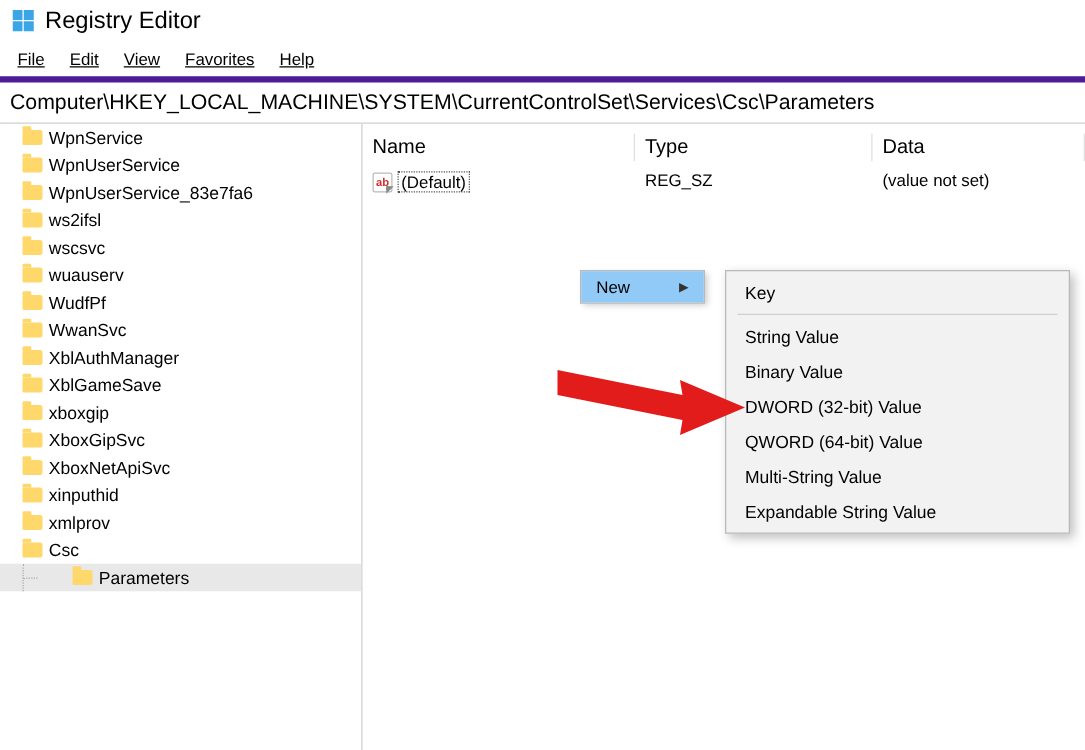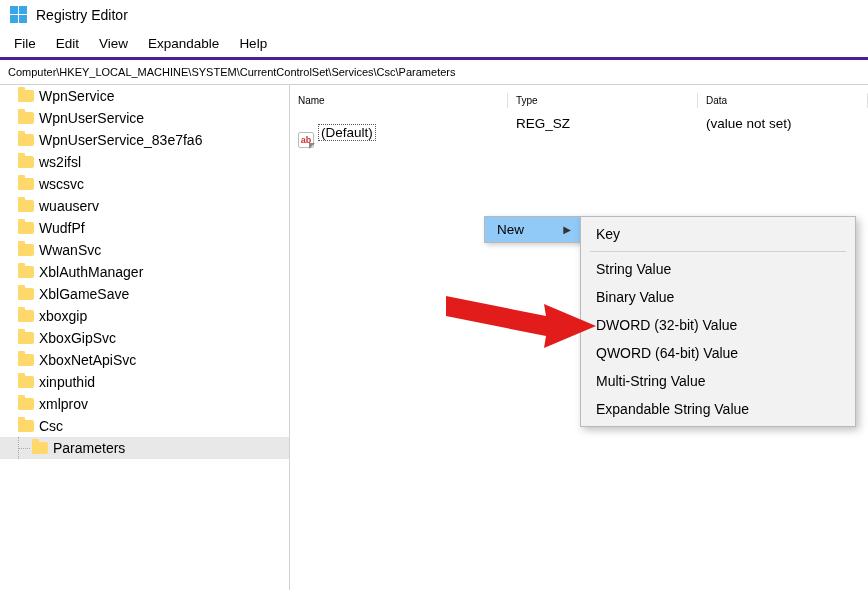--- a/index.html
+++ b/index.html
@@ -11,41 +11,42 @@
     width: 868px;
     height: 600px;
     overflow: hidden;
     position: relative;
   }
   .titlebar {
     display: flex;
     align-items: center;
     padding: 6px 10px;
     gap: 8px;
-    font-size: 14px;
+    font-size: 19px;
   }
   .app-icon {
     width: 18px; height: 18px;
     display: inline-block;
   }
   .menubar {
     display: flex;
     gap: 4px;
     padding: 2px 6px;
-    border-bottom: 3px solid #4c1d95;
+    border-bottom: 5px solid #4c1d95;
     font-size: 13.5px;
+    text-decoration: underline;
   }
   .menubar span {
     padding: 4px 8px;
     cursor: default;
   }
   .addressbar {
     padding: 6px 8px;
     border-bottom: 1px solid #d0d0d0;
-    font-size: 11px;
+    font-size: 17px;
   }
   .content {
     display: flex;
     height: calc(100% - 95px);
   }
   .tree-pane {
     width: 290px;
     height: 100%;
     overflow-y: scroll;
     border-right: 1px solid #d0d0d0;
@@ -56,21 +57,21 @@
     align-items: center;
     padding: 3px 4px 3px 18px;
     gap: 5px;
     white-space: nowrap;
     font-size: 14px;
   }
   .tree-item.selected {
     background: #e8e8e8;
   }
   .tree-item.indent {
-    padding-left: 32px;
+    padding-left: 58px;
     position: relative;
   }
   .tree-item.indent::before {
     content: "";
     position: absolute;
     left: 18px; top: 0; bottom: 0;
     border-left: 1px dotted #aaa;
   }
   .tree-item.indent::after {
     content: "";
@@ -94,21 +95,21 @@
     background: #ffd86b;
     border-radius: 1px 1px 0 0;
   }
   .list-pane {
     flex: 1;
     padding: 4px 0;
   }
   .list-header {
     display: flex;
     padding: 4px 0;
-    font-size: 10px;
+    font-size: 16px;
   }
   .list-header div {
     padding: 2px 8px;
     border-right: 1px solid #e0e0e0;
   }
   .col-name { width: 218px; }
   .col-type { width: 190px; }
   .col-data { flex: 1; }
   .list-row {
     display: flex;
@@ -132,35 +133,34 @@
     border: 1px solid #bbb;
     border-radius: 2px;
     position: relative;
     display: inline-flex;
     align-items: center;
     justify-content: center;
     font-size: 9px;
     font-weight: bold;
     color: #d03030;
     flex-shrink: 0;
-    margin-top: 16px;
   }
   .reg-icon::after {
     content: "";
     position: absolute;
     bottom: -2px; right: -2px;
     width: 0; height: 0;
     border: 3px solid transparent;
     border-top-color: #888;
     border-left-color: #888;
   }
   
   .menu1 {
     position: absolute;
-    left: 484px; top: 216px;
+    left: 464px; top: 216px;
     width: 100px;
     background: #f2f2f2;
     border: 1px solid #b9b9b9;
     box-shadow: 2px 2px 5px rgba(0,0,0,.2);
   }
   .menu1-item {
     padding: 5px 12px;
     display: flex;
     justify-content: space-between;
     align-items: center;
@@ -211,21 +211,21 @@
       <rect x="9" y="9" width="8" height="8" fill="#3aa6e8"></rect>
     </svg>
   </span>
   <span>Registry Editor</span>
 </div>
 
 <div class="menubar">
   <span>File</span>
   <span>Edit</span>
   <span>View</span>
-  <span>Expandable</span>
+  <span>Favorites</span>
   <span>Help</span>
 </div>
 
 <div class="addressbar">
   <span>Computer\HKEY_LOCAL_MACHINE\SYSTEM\CurrentControlSet\Services\Csc\Parameters</span>
 </div>
 
 <div class="content">
 
   <div class="tree-pane">

